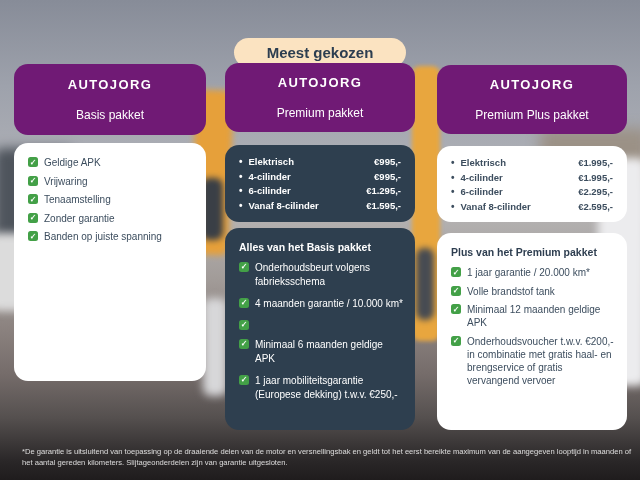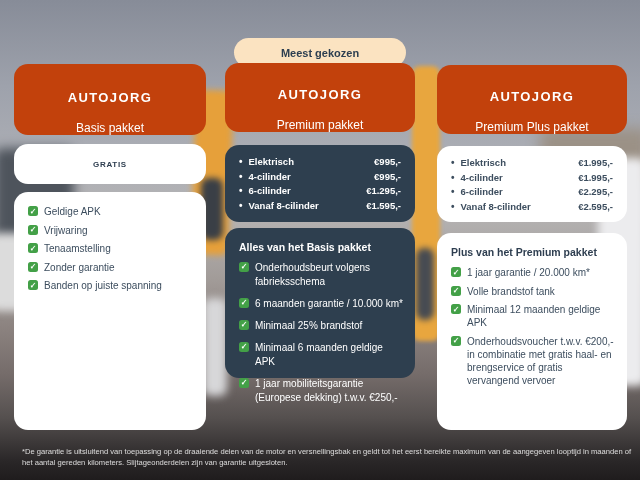--- a/index.html
+++ b/index.html
@@ -24,31 +24,31 @@
   .b-car-mid{left:495px;top:283px;width:58px;height:108px;background:#e6e6e8;filter:blur(4px);}
   .b-car-right{left:598px;top:158px;width:48px;height:228px;background:#ececee;filter:blur(4px);}
   .b-rocks{left:497px;top:358px;width:52px;height:58px;background:#8a7257;filter:blur(5px);}
 
   
   .col{position:absolute;display:flex;flex-direction:column;align-items:stretch;}
   .col1{left:14px;top:64px;width:192px;}
   .col2{left:225px;top:38px;width:190px;}
   .col3{left:437px;top:65px;width:190px;}
 
-  .hdr{background:#c2410c;border-radius:14px;color:#fff;text-align:center;
-       display:flex;flex-direction:column;justify-content:flex-end;position:relative;z-index:2;}
+  .hdr{background:#701a75;border-radius:14px;color:#fff;text-align:center;
+       display:flex;flex-direction:column;justify-content:center;position:relative;z-index:2;}
   .col1 .hdr{height:71px;}
   .col2 .hdr{height:69px;margin-top:-4px;}
   .col3 .hdr{height:69px;}
   .brand{font-size:13px;font-weight:700;letter-spacing:1.4px;}
   .pkg{font-size:12px;margin-top:16px;}
 
   .badge{height:29px;width:172px;margin:0 auto;background:#FBE3C1;border-radius:15px;
          display:flex;align-items:center;justify-content:center;position:relative;z-index:1;}
-  .badge span{font-size:11px;font-weight:700;color:#2c3e50;}
+  .badge span{font-size:15px;font-weight:700;color:#2c3e50;}
 
   .card{background:#fff;border-radius:14px;color:#3c4d5e;box-sizing:border-box;}
   .dark{background:#2E3F4F;color:#fff;}
 
   .gratis{height:40px;margin-top:9px;display:flex;align-items:center;justify-content:center;}
   .gratis span{font-size:8px;font-weight:700;letter-spacing:.7px;color:#2e3e50;}
 
   .feat-card{margin-top:8px;height:238px;padding:13px 12px 12px 14px;}
   ul.flist{list-style:none;margin:0;padding:0;}
   ul.flist li{display:flex;align-items:flex-start;font-size:10px;line-height:13px;margin-bottom:5.5px;}
@@ -59,21 +59,21 @@
 
   .price-card{margin-top:13px;height:77px;padding:10px 14px 0 14px;}
   .col3 .price-card{margin-top:12px;height:76px;}
   ul.plist{list-style:none;margin:0;padding:0;}
   ul.plist li{display:flex;align-items:baseline;font-size:9.5px;font-weight:700;line-height:14.5px;}
   .bullet{margin-right:6px;font-size:10px;}
   .plabel{flex:1 1 auto;}
   .pprice{white-space:nowrap;}
 
   .main-card{padding:13px 12px 0 14px;}
-  .col2 .main-card{margin-top:6px;height:150px;}
+  .col2 .main-card{margin-top:6px;height:202px;}
   .col3 .main-card{margin-top:11px;height:197px;}
   .inc-title{font-size:10.5px;font-weight:700;margin-bottom:8px;}
   .col3 .inc-title{color:#2e3e50;}
 
   
   .foot{position:absolute;left:10px;right:8px;top:447px;color:rgba(255,255,255,.82);
         font-size:7.6px;line-height:10.5px;margin-left:12px;}
 </style>
 </head>
 <body>
@@ -92,23 +92,20 @@
     <i class="b-car-mid"></i>
     <i class="b-car-right"></i>
     <i class="b-rocks"></i>
   </div>
 
   <section class="col col1">
     <div class="hdr">
       <div class="brand">AUTOJORG</div>
       <div class="pkg">Basis pakket</div>
     </div>
-    <div class="card gratis">
-      <span>GRATIS</span>
-    </div>
     <div class="card feat-card">
       <ul class="flist">
 
           <li>
             <span class="chk"></span>
             <span>Geldige APK</span>
           </li>
 
 
           <li>
@@ -174,26 +171,25 @@
       <div class="inc-title">Alles van het Basis pakket</div>
       <ul class="flist">
 
           <li>
             <span class="chk"></span>
             <span>Onderhoudsbeurt volgens fabrieksschema</span>
           </li>
 
           <li>
             <span class="chk"></span>
-            <span>6 maanden garantie / 10.000 km*</span>
-          </li>
-
-          <li>
-            <span class="chk"></span>
-            <span>Minimaal 25% brandstof</span>
+            <span>4 maanden garantie / 10.000 km*</span>
+          </li>
+
+          <li>
+            <span class="chk"></span>
           </li>
 
           <li>
             <span class="chk"></span>
             <span>Minimaal 6 maanden geldige APK</span>
           </li>
 
           <li>
             <span class="chk"></span>
             <span>1 jaar mobiliteitsgarantie (Europese dekking) t.w.v. €250,-</span>

